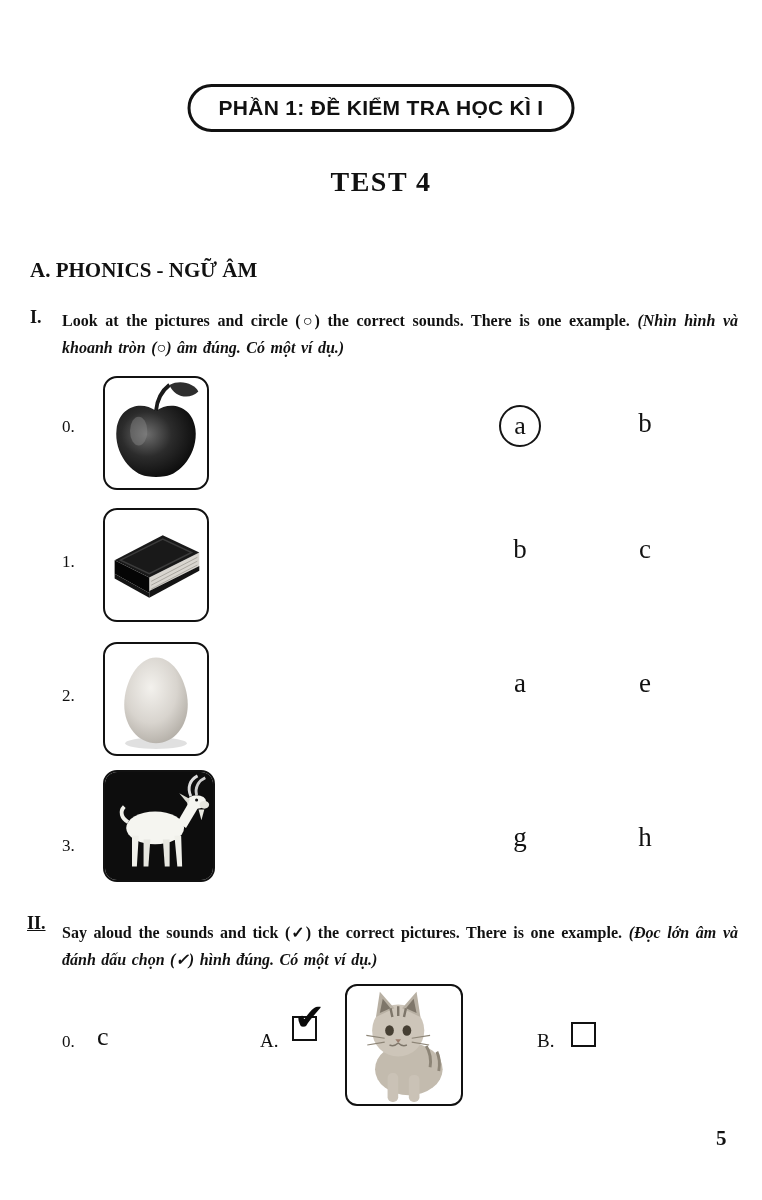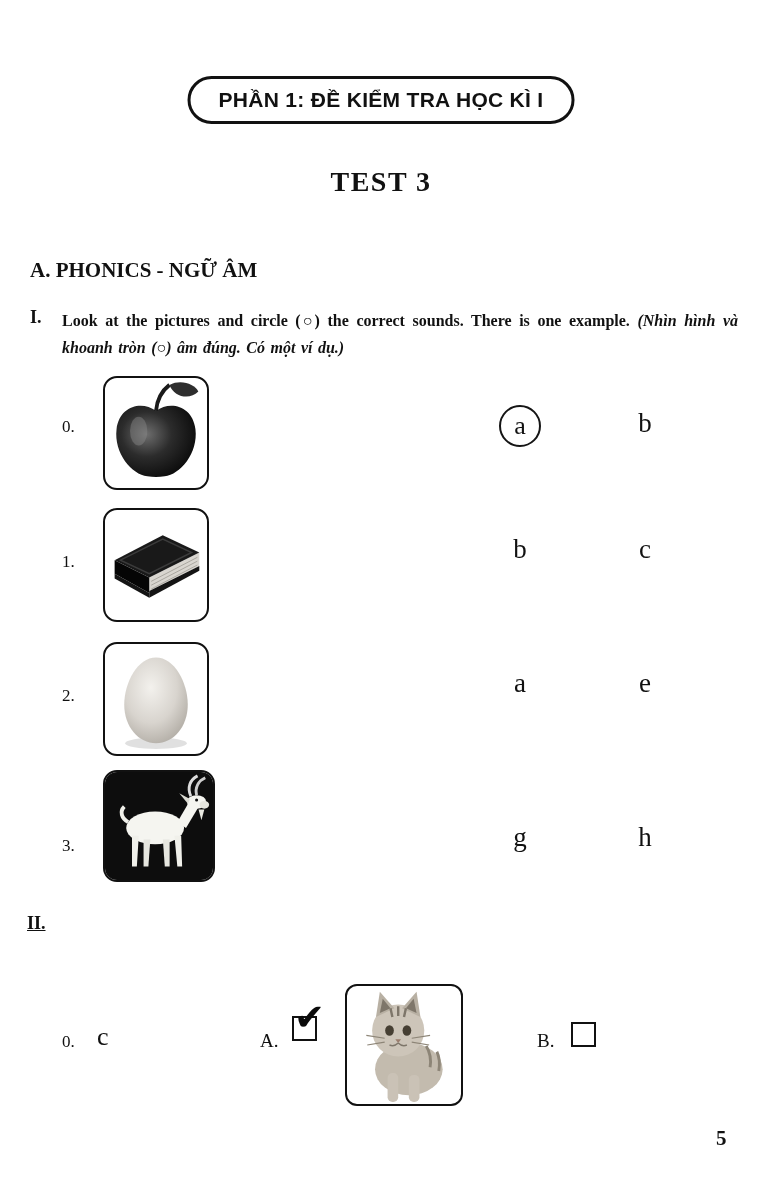--- a/index.html
+++ b/index.html
@@ -1,20 +1,20 @@
 <!DOCTYPE html>
 <html><head>
 <meta charset="utf-8">
 <style>
   * { margin:0; padding:0; box-sizing:border-box; }
   html,body { background:#ffffff; }
   body { font-family:"Liberation Serif", serif; color:#111; }
   .page { position:relative; width:762px; height:1200px; background:#fff; overflow:hidden; }
 
-  .badge { position:absolute; left:50%; transform:translateX(-50%); top:76px;
+  .badge { position:absolute; left:50%; transform:translateX(-50%); top:84px;
            border:3px solid #111; border-radius:26px; padding:9px 28px;
            font-family:"Liberation Sans", sans-serif; font-weight:bold; font-size:21px;
            letter-spacing:.3px; white-space:nowrap; }
 
   .test-title { position:absolute; top:166px; left:0; width:100%; text-align:center;
                 font-size:28px; font-weight:bold; letter-spacing:1.5px; }
 
   .section-a { position:absolute; left:30px; top:258px; font-size:21px; font-weight:bold; }
   .section-a .it { }
 
@@ -45,21 +45,21 @@
   .pagenum { position:absolute; left:716px; top:1126px; font-size:21px; font-weight:bold; }
   svg text { font-family:"Liberation Serif", serif; }
 </style>
 </head>
 <body>
 
 <div class="page">
 
   <div class="badge">PHẦN 1: ĐỀ KIỂM TRA HỌC KÌ I</div>
 
-  <div class="test-title">TEST 3</div>
+  <div class="test-title">TEST 4</div>
 
   <div class="section-a"><span>A. PHONICS - </span><span class="it">NGỮ ÂM</span></div>
 
   <div class="roman" style="left:30px; top:307px;">I.</div>
   <div class="instr" style="top:307px;"><span class="en">Look at the pictures and circle (○) the correct sounds. There is one example. </span><span class="vi">(Nhìn hình và khoanh tròn (○) âm đúng. Có một ví dụ.)</span></div>
 
   <div class="row-num" style="top:417px;">0.</div>
   <div class="img-box" style="left:103px; top:376px; width:106px; height:114px;">
     <svg viewBox="0 0 106 114">
       <defs>
@@ -129,20 +129,21 @@
       <ellipse cx="103" cy="34" rx="5" ry="4" fill="#e6e6df"></ellipse>
       <polygon points="88,28 77,22 86,33" fill="#dcdcd4"></polygon>
       <polygon points="97,39 103,39 100,50" fill="#eaeae2"></polygon>
       <circle cx="95" cy="29" r="1.6" fill="#111"></circle>
     </svg>
   </div>
   <div class="opt" style="left:498px; top:822px;">g</div>
   <div class="opt" style="left:623px; top:822px;">h</div>
 
   <div class="roman" style="left:27px; top:913px;text-decoration:underline;">II.</div>
+  <div class="instr" style="top:919px;"><span class="en">Say aloud the sounds and tick (✓) the correct pictures. There is one example. </span><span class="vi">(Đọc lớn âm và đánh dấu chọn (✓) hình đúng. Có một ví dụ.)</span></div>
 
   <div class="row-num" style="top:1032px;">0.</div>
   <div class="sound" style="left:97px; top:1022px;">c</div>
 
   <div class="optlabel" style="left:260px; top:1030px;">A.</div>
   <div class="checkbox" style="left:292px; top:1016px;">
     <span class="tick">✔</span>
   </div>
 
   <div class="img-box" style="left:345px; top:984px; width:118px; height:122px; border-radius:12px;">

